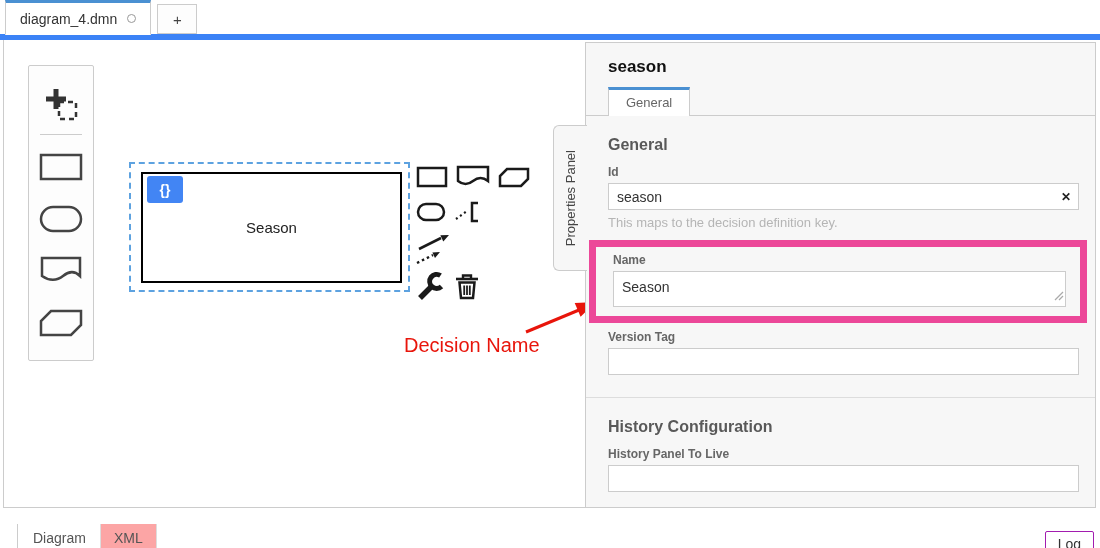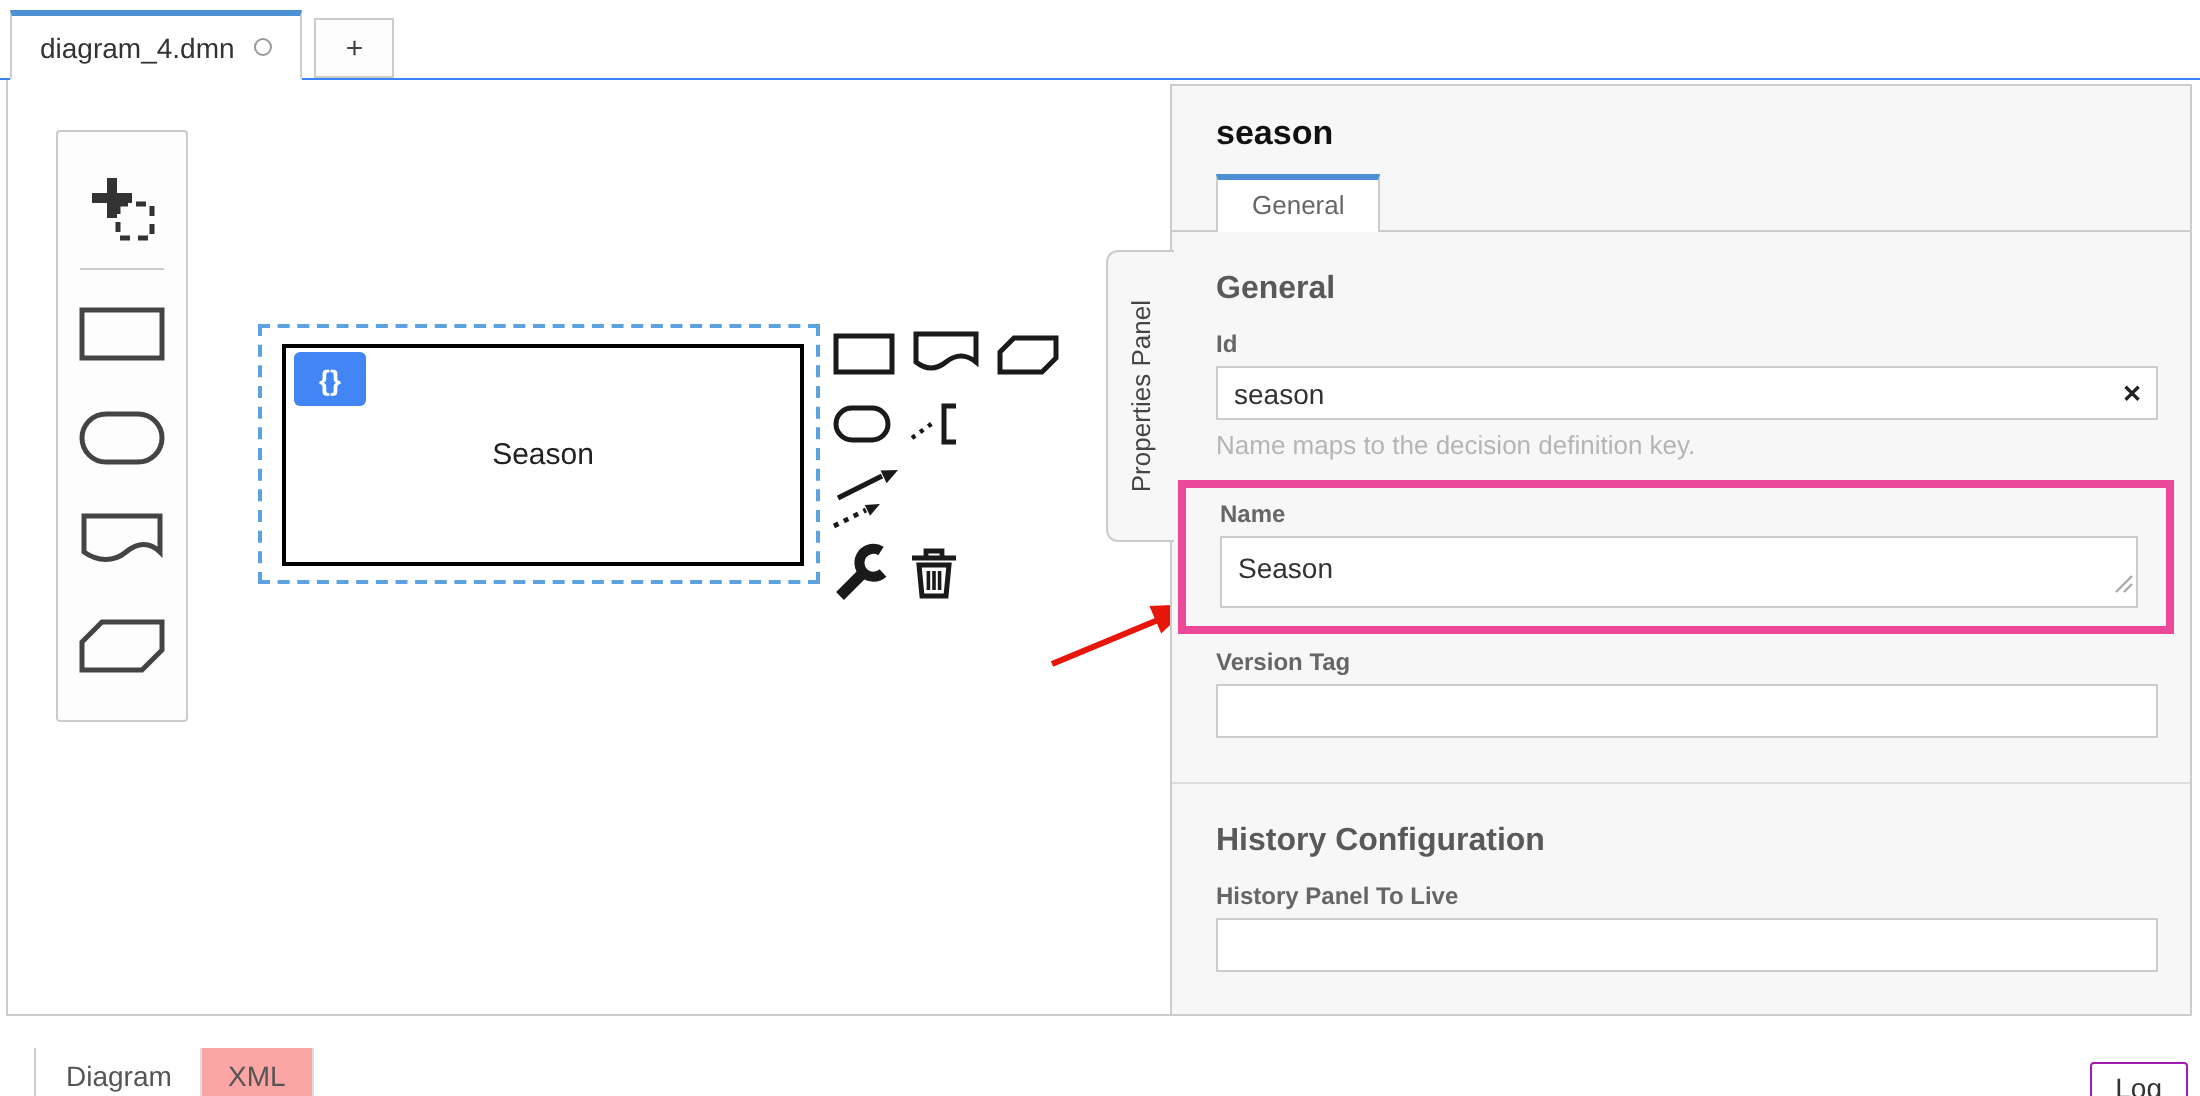--- a/index.html
+++ b/index.html
@@ -1,21 +1,21 @@
 <!DOCTYPE html>
 <html><head>
 <meta charset="utf-8">
 <style>
   * { margin:0; padding:0; box-sizing:border-box; }
   html,body { background:#fff; }
   body { width:1100px; height:548px; font-family:"Liberation Sans", sans-serif; position:relative; overflow:hidden; }
   .app { position:absolute; left:0; top:0; width:1100px; height:548px; background:#fff; }
 
   
-  .tabbar { position:absolute; left:0; top:0; width:1100px; height:40px; border-bottom:1px solid #3b82f6; display:flex; align-items:flex-end; }
+  .tabbar { position:absolute; left:0; top:0; width:1100px; height:40px; border-bottom:6px solid #3b82f6; display:flex; align-items:flex-end; }
   .file-tab { margin-left:5px; height:35px; margin-bottom:-1px; background:#fff; border:1px solid #ccc; border-bottom:1px solid #fff; border-top:3px solid #4a90d2; display:flex; align-items:center; gap:10px; padding:0 14px; font-size:14px; color:#333; z-index:2; }
   .dirty-dot { width:9px; height:9px; border:1.5px solid #999; border-radius:50%; display:inline-block; }
   .plus-tab { margin-left:6px; height:30px; width:40px; border:1px solid #ccc; background:#fdfdfd; display:flex; align-items:center; justify-content:center; font-size:15px; color:#444; }
 
   
   .canvas { position:absolute; left:3px; top:40px; width:582px; height:468px; border-left:1px solid #ccc; border-bottom:1px solid #ccc; background:#fff; }
 
   .palette { position:absolute; left:24px; top:25px; width:66px; height:296px; background:#fdfdfd; border:1px solid #ccc; border-radius:2px; display:flex; flex-direction:column; align-items:center; padding-top:12px; }
   .pal-item { height:52px; width:100%; display:flex; align-items:center; justify-content:center; cursor:pointer; }
   .pal-sep { width:42px; border-top:1px solid #ccc; margin:4px 0 6px; }
@@ -43,21 +43,21 @@
   .props-header { margin-top:14px; font-size:17px; font-weight:bold; color:#111; }
   .ptab-row { margin:10px -16px 0 -22px; padding-left:22px; border-bottom:1px solid #ccc; display:flex; }
   .ptab { background:#fff; border:1px solid #ccc; border-bottom:none; border-top:3px solid #4a90d2; padding:5px 17px 6px; font-size:13px; color:#666; margin-bottom:-1px; cursor:pointer; }
   .group-title { font-size:16px; font-weight:bold; color:#595959; margin:20px 0 4px; }
   .field { margin-top:11px; }
   .field-label { display:block; font-size:12px; font-weight:bold; color:#666; margin-bottom:4px; }
   .input-wrap { position:relative; }
   input.text { width:100%; height:27px; border:1px solid #ccc; background:#fff; font-family:"Liberation Sans",sans-serif; font-size:14px; color:#333; padding:0 24px 0 8px; outline:none; }
   .clear-x { position:absolute; right:8px; top:50%; transform:translateY(-50%); font-size:12px; font-weight:bold; color:#222; cursor:pointer; line-height:1; }
   .desc { font-size:13px; color:#b5b5b5; margin-top:5px; }
-  .highlight-box { border:4px solid #ec4899; margin:10px -8px 0 -19px; padding:4px 14px 9px 17px; }
+  .highlight-box { border:7px solid #ec4899; margin:10px -8px 0 -19px; padding:4px 14px 9px 17px; }
   .ta-wrap { position:relative; }
   textarea.text { width:100%; height:36px; border:1px solid #ccc; background:#fff; font-family:"Liberation Sans",sans-serif; font-size:14px; color:#333; padding:7px 8px; resize:none; outline:none; display:block; }
   .resize-grip { position:absolute; right:2px; bottom:2px; pointer-events:none; }
   hr.divider { border:none; border-top:1px solid #ddd; margin:22px -16px 0 -22px; }
 
   
   .bottombar { position:absolute; left:0; top:524px; width:1100px; height:40px; background:#fff; }
   .btab { position:absolute; top:0; font-size:14px; color:#555; cursor:pointer; }
   .btab-diagram { left:17px; background:#fff; border:1px solid #ccc; border-top:none; padding:6px 15px 7px; }
   .btab-xml { left:100px; background:#fca5a5; border:1px solid #ddd; border-top:none; padding:6px 13px 19px; }
@@ -176,20 +176,21 @@
             <line x1="15.8" y1="13.5" x2="15.8" y2="23" stroke="#1a1a1a" stroke-width="1.8"></line>
           </svg>
         </span>
       </div>
     </div>
 
     <svg class="anno-svg">
       <line x1="522" y1="292" x2="575" y2="270" stroke="#e8150b" stroke-width="3"></line>
       <polygon points="592,262 576.6,276.8 570.7,263.0" fill="#e8150b"></polygon>
     </svg>
+    <div class="anno-text">Decision Name</div>
   </div>
 
   <div class="props-toggle">
     <span>Properties Panel</span>
   </div>
 
   <div class="props">
     <div class="props-header">season</div>
 
     <div class="ptab-row">
@@ -197,21 +198,21 @@
     </div>
 
     <div class="group-title">General</div>
 
     <div class="field">
       <span class="field-label">Id</span>
       <div class="input-wrap">
         <input class="text" type="text" value="season" style="">
         <span class="clear-x">✕</span>
       </div>
-      <div class="desc">Name maps to the decision definition key.</div>
+      <div class="desc">This maps to the decision definition key.</div>
     </div>
 
     <div class="highlight-box">
       <div class="field" style="margin-top:2px;">
         <span class="field-label">Name</span>
         <div class="ta-wrap">
           <textarea class="text" style="">Season</textarea>
           <span class="resize-grip">
             <svg width="10" height="10" viewBox="0 0 10 10">
               <line x1="9" y1="1" x2="1" y2="9" stroke="#aaa" stroke-width="1.2"></line>

